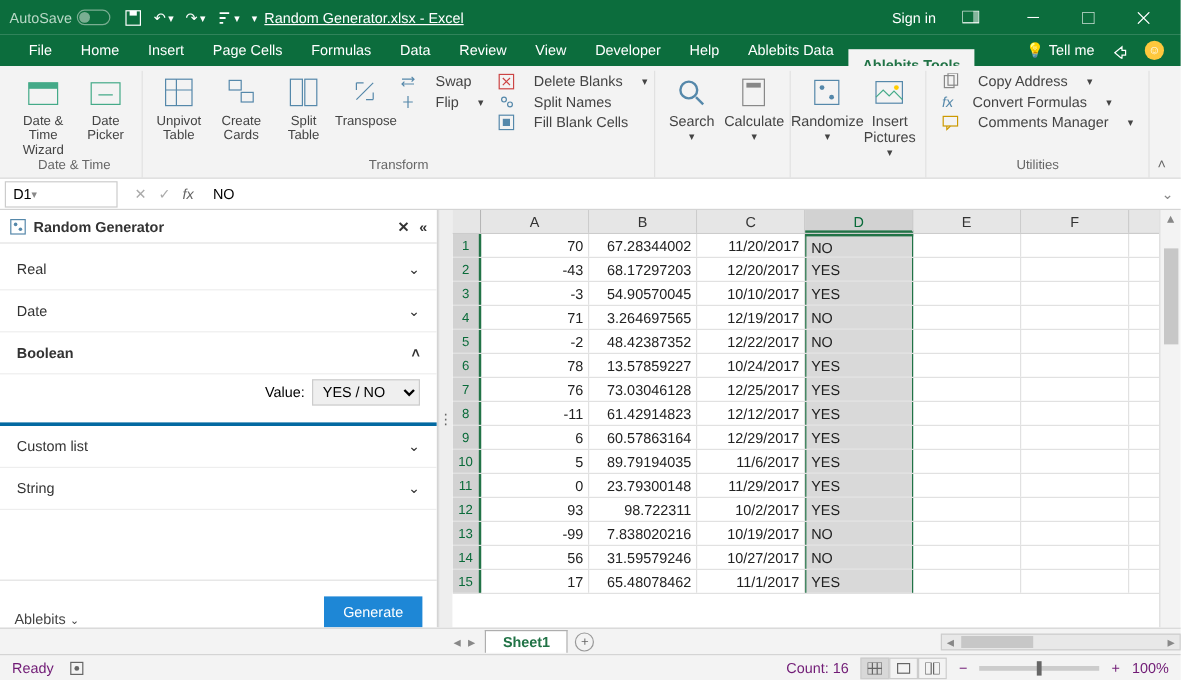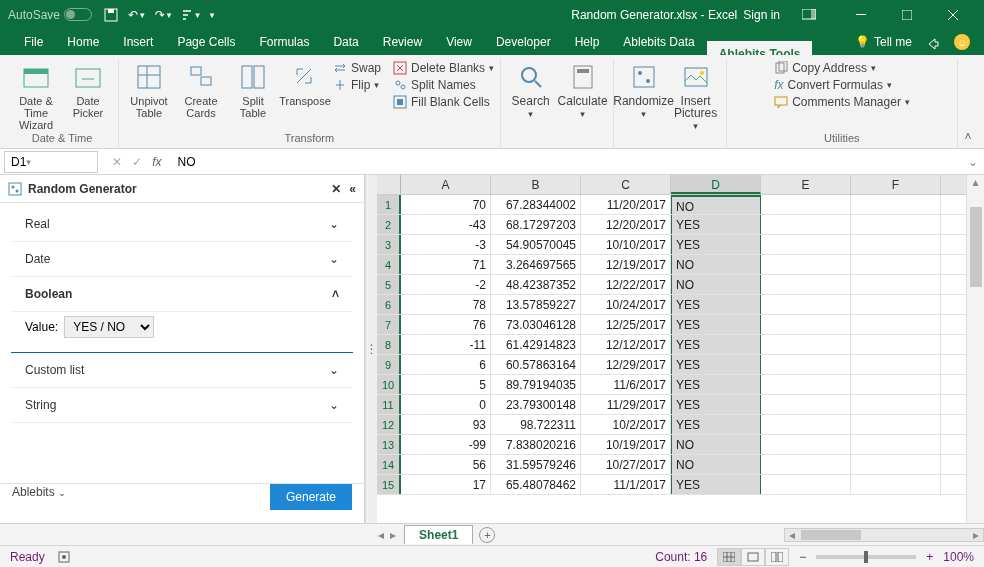--- a/index.html
+++ b/index.html
@@ -3,52 +3,52 @@
 <meta charset="utf-8">
 <style>
 *{box-sizing:border-box;margin:0;padding:0;font-family:"Segoe UI",Arial,sans-serif;font-size:12px;}
 body{width:984px;height:567px;background:#fff;overflow:hidden;display:flex;flex-direction:column;}
 .titlebar{height:29px;background:#0c6d3d;color:#fff;display:flex;align-items:center;padding:0 8px;gap:6px;}
 .autosave{display:flex;align-items:center;gap:4px;color:#b8d8c6;}
 .toggle-off{width:28px;height:13px;border:1px solid #7aae92;border-radius:7px;position:relative;}
 .toggle-off::after{content:"";position:absolute;left:1px;top:1px;width:9px;height:9px;border-radius:50%;background:#7aae92;}
 .qat{display:flex;gap:10px;margin-left:6px;align-items:center;}
 .qat-btn{color:#fff;display:flex;align-items:center;gap:2px;}
-.title-center{flex:1;text-align:right;font-size:12px;}
+.title-center{flex:1;text-align:left;font-size:12px;text-decoration:underline;}
 .title-right{display:flex;align-items:center;gap:22px;}
 .winbtns{display:flex;gap:0;}
 .winbtn{width:46px;height:29px;display:flex;align-items:center;justify-content:center;}
 .tabs{height:26px;background:#0c6d3d;color:#fff;display:flex;align-items:center;padding-left:12px;gap:0;}
 .tab{padding:0 12px;height:26px;display:flex;align-items:center;}
 .tab.active{background:#f3f3f3;color:#217346;font-weight:600;margin-top:24px;}
 .tab-right{margin-left:auto;display:flex;align-items:center;gap:14px;padding-right:14px;}
 .ribbon{height:94px;background:#f3f3f3;border-bottom:1px solid #d4d4d4;display:flex;padding:4px 6px 0;}
 .group{display:flex;flex-direction:column;align-items:center;border-right:1px solid #e1e1e1;padding:0 6px;}
 .group:last-child{border-right:none;}
 .group-body{flex:1;display:flex;align-items:flex-start;gap:4px;padding-top:2px;}
 .group-label{height:16px;color:#666;font-size:11px;}
 .big-btn{display:flex;flex-direction:column;align-items:center;width:48px;gap:2px;color:#444;}
 .big-btn .icn{width:32px;height:32px;display:flex;align-items:center;justify-content:center;}
 .big-btn .lbl{font-size:11px;text-align:center;line-height:12px;}
 .sm-list{display:flex;flex-direction:column;gap:3px;}
-.sm-btn{display:flex;align-items:center;gap:4px;color:#444;font-size:11px;white-space:nowrap;}
+.sm-btn{display:flex;align-items:center;gap:16px;color:#444;font-size:11px;white-space:nowrap;}
 .fx-bar{height:26px;display:flex;align-items:center;border-bottom:1px solid #d4d4d4;background:#fff;}
 .namebox{width:94px;height:22px;border:1px solid #ccc;margin:0 4px;padding:0 6px;display:flex;align-items:center;justify-content:flex-start;}
 .fx-ctrl{display:flex;gap:10px;padding:0 10px;color:#aaa;align-items:center;}
 .fx-input{flex:1;padding:0 6px;}
 .work{flex:1;display:flex;overflow:hidden;}
 .sidepanel{width:365px;border-right:1px solid #d4d4d4;display:flex;flex-direction:column;background:#fff;}
 .sp-header{height:28px;border-bottom:1px solid #e1e1e1;display:flex;align-items:center;padding:0 8px;font-size:12px;font-weight:600;color:#333;}
 .sp-header .sp-icons{margin-left:auto;display:flex;gap:8px;}
-.sp-body{flex:1;overflow:auto;padding:4px 11px;}
+.sp-body{flex:1;overflow:auto;padding:4px 0;}
 .sp-section{padding:10px 14px;border-bottom:1px solid #eee;display:flex;align-items:center;justify-content:space-between;color:#333;}
 .sp-section.exp{font-weight:600;}
-.sp-field{padding:4px 14px 14px;border-bottom:1px solid #0369a1;display:flex;align-items:center;gap:6px;}
+.sp-field{padding:4px 14px 14px;border-bottom:3px solid #0369a1;display:flex;align-items:center;gap:6px;justify-content:flex-end;}
 .sp-field select{width:90px;height:22px;border:1px solid #ccc;padding:0 4px;}
-.sp-footer{height:40px;border-top:1px solid #e1e1e1;display:flex;align-items:flex-start;padding:0 12px;gap:39px;}
+.sp-footer{height:40px;border-top:1px solid #e1e1e1;display:flex;align-items:flex-end;padding:0 12px;gap:39px;}
 .sp-footer .brand{color:#444;font-size:13px;}
 .sp-footer .gen-btn{margin-left:auto;background:#1e87d6;color:#fff;border:none;padding:6px 16px;}
 .collapse-bar{width:12px;background:#eee;border-left:1px solid #ddd;display:flex;align-items:center;justify-content:center;color:#666;}
 .grid{flex:1;display:flex;flex-direction:column;overflow:hidden;}
 .col-headers{height:20px;display:flex;background:#e6e6e6;border-bottom:1px solid #ccc;}
 .rowhead-corner{width:24px;border-right:1px solid #b6b6b6;background:#e6e6e6;}
 .ch{flex:0 0 90px;border-right:1px solid #ccc;text-align:center;line-height:20px;color:#333;font-size:12px;background:#e6e6e6;}
 .ch.sel{background:#d2d2d2;border-bottom:2px solid #217346;position:relative; color:#0a6b3a;}
 .rows{flex:1;overflow:hidden;}
 .row{height:20px;display:flex;border-bottom:1px solid #e1e1e1;}

